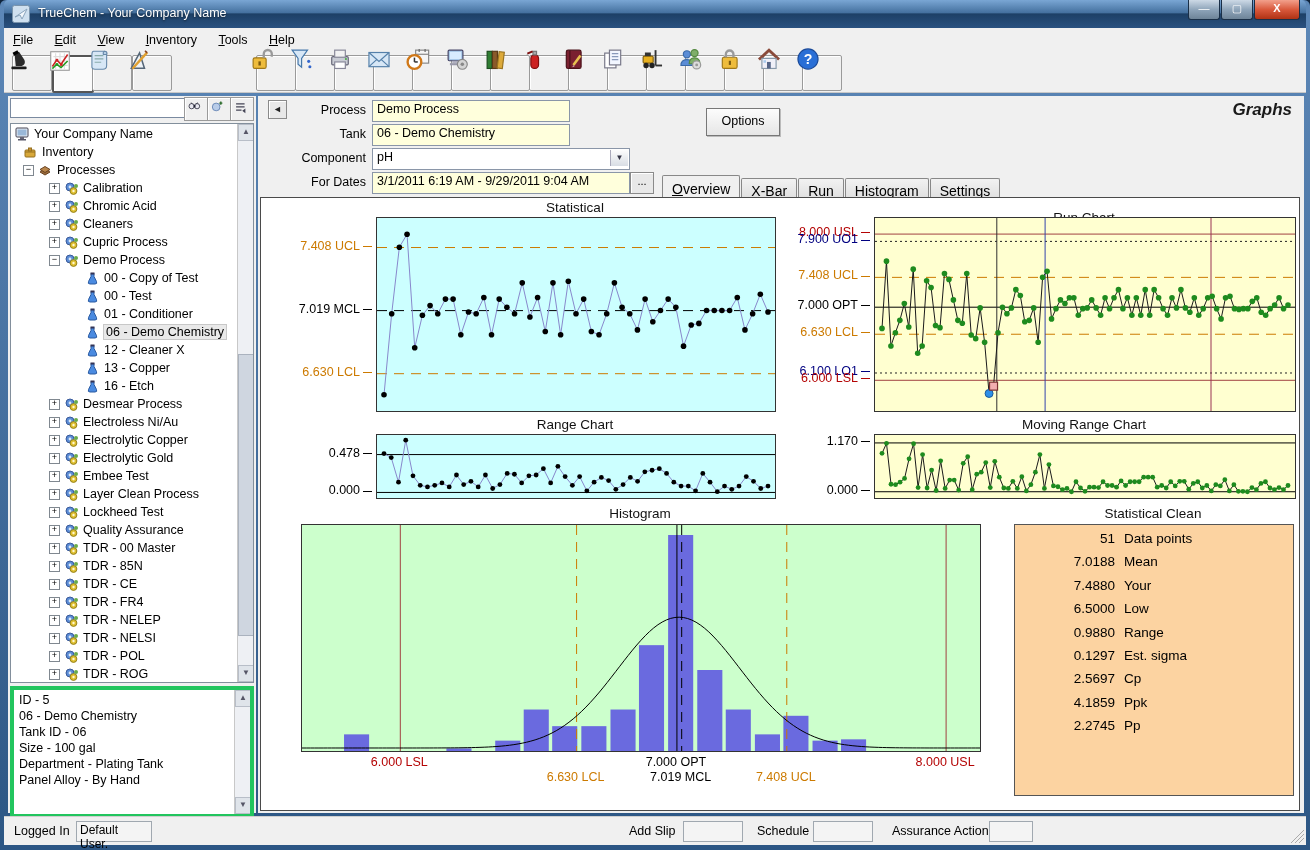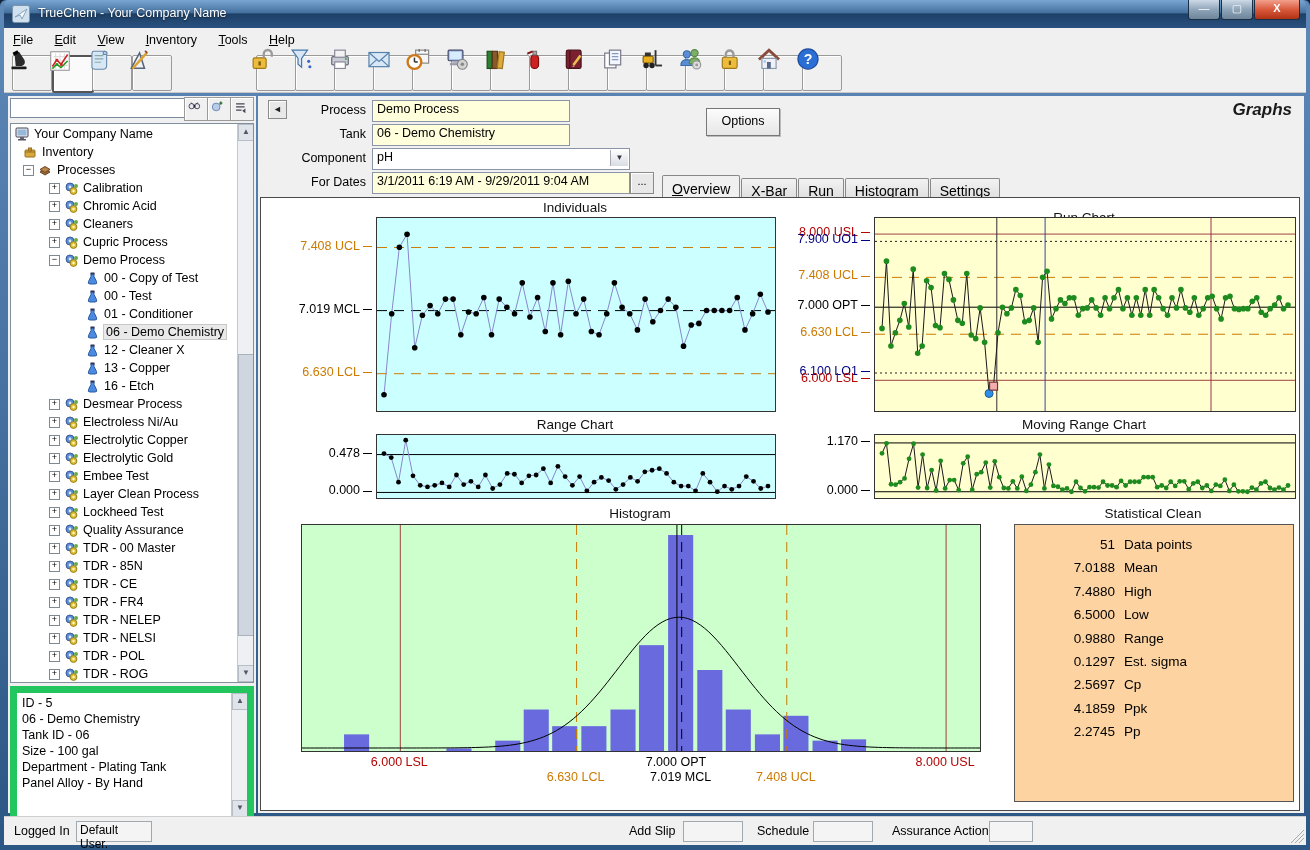--- a/index.html
+++ b/index.html
@@ -28,21 +28,21 @@
   .tree{position:absolute;left:2px;right:2px;top:27px;height:558px;border:1px solid #828f9c;background:#fff;overflow:hidden;}
   .tree-inner{position:absolute;left:0;top:1px;right:16px;}
   .trow{position:relative;height:18px;white-space:nowrap;}
   .trow .lbl{position:absolute;top:2px;font-size:12.5px;}
   .trow.sel .lbl{background:#e9e9e9;outline:1px solid #c8c8c8;padding:0 2px;}
   .expander{position:absolute;top:4px;width:9px;height:9px;border:1px solid #808890;background:#fff;font-size:9px;line-height:7px;text-align:center;}
   .ticon{position:absolute;top:2px;width:14px;height:14px;}
   .vscroll{position:absolute;right:0;top:0;bottom:0;width:15px;background:#eef0f4;border-left:1px solid #c8c8c8;}
   .vscroll .arr{position:absolute;left:0;width:14px;height:15px;background:#dfe4ea;border:1px solid #b8bec8;font-size:8px;text-align:center;line-height:14px;color:#556;}
   .vscroll .thumb{position:absolute;left:0;width:14px;background:#cfd6e0;border:1px solid #aab2be;}
-  .infobox{position:absolute;left:2px;right:2px;top:590px;height:124px;border:7px solid #22c55e;background:#fff;overflow:hidden;}
+  .infobox{position:absolute;left:2px;right:2px;top:590px;height:124px;border:4px solid #22c55e;background:#fff;overflow:hidden;}
   .infobox .line{padding:1px 5px;font-size:12.5px;}
   
   .statusbar{position:absolute;left:0;right:0;bottom:0;height:28px;background:#f0f0f0;border-top:1px solid #cfcfcf;}
   .st-label{position:absolute;top:7px;font-size:12.5px;}
   .st-field{position:absolute;top:4px;height:17px;border:1px solid #a0a8b0;background:#f4f4f4;font-size:12px;padding:1px 3px;}
   .grip{position:absolute;right:2px;bottom:2px;width:14px;height:14px;background:
     linear-gradient(135deg,transparent 50%,#aaa 50%,#aaa 55%,transparent 55%,transparent 65%,#aaa 65%,#aaa 70%,transparent 70%,transparent 80%,#aaa 80%,#aaa 85%,transparent 85%);}
   
   .main{position:absolute;left:254px;top:96px;right:2px;bottom:32px;background:#f0f0f0;}
   .collapse-btn{position:absolute;left:10px;top:4px;width:17px;height:17px;border:1px solid #8a8a8a;background:#e8e8e8;box-shadow:inset 1px 1px 0 #fff;font-size:9px;text-align:center;line-height:16px;color:#222;}
@@ -665,21 +665,21 @@
 
     <div class="options-btn">Options</div>
     <div class="graphs-title">Graphs</div>
 
     <div class="tabs">
       <span class="tab active">Overview</span><span class="tab">X-Bar</span><span class="tab">Run</span><span class="tab">Histogram</span><span class="tab">Settings</span>
     </div>
 
     <div class="chart-panel">
 
-      <div class="ctitle" style="left:115px;top:2px;width:398px">Individuals</div>
+      <div class="ctitle" style="left:115px;top:2px;width:398px">Statistical</div>
       <div class="clabels" style="left:4px;top:19px;width:107px;height:193px">
             <span class="ref-label" style="top: 21.5176px; color: rgb(204, 122, 0);">7.408 UCL<i class="tick"></i></span>
             <span class="ref-label" style="top: 84.6076px; color: rgb(0, 0, 0);">7.019 MCL<i class="tick"></i></span>
             <span class="ref-label" style="top: 147.697px; color: rgb(204, 122, 0);">6.630 LCL<i class="tick"></i></span>
           </div>
       <div class="cplot" style="left:115px;top:19px;width:398px;height:193px;background:#CCFFFF"><svg width="398" height="193">
               <line x1="0" y1="29.517647058823464" x2="398" y2="29.517647058823464" stroke="#CC7A00" stroke-dasharray="10 7" stroke-width="1"></line>
               <line x1="0" y1="92.60756302521007" x2="398" y2="92.60756302521007" stroke="#000000" stroke-dasharray="10 7" stroke-width="1"></line>
               <line x1="0" y1="155.6974789915967" x2="398" y2="155.6974789915967" stroke="#CC7A00" stroke-dasharray="10 7" stroke-width="1"></line>
               <polyline points="7,176.78151260504208 14.68,95.68907563025212 22.36,29.193277310924337 30.04,16.218487394957933 37.72,129.7478991596639 45.4,97.31092436974788 53.08,87.57983193277315 60.76,95.68907563025212 68.44,81.09243697478995 76.12,81.09243697478995 83.8,116.77310924369749 91.47999999999999,94.06722689075636 99.16,95.68907563025212 106.84,79.47058823529419 114.52,116.77310924369749 122.19999999999999,81.09243697478995 129.88,89.2016806722689 137.56,95.68907563025212 145.24,64.87394957983187 152.92,98.93277310924364 160.6,79.47058823529419 168.28,113.52941176470596 175.95999999999998,64.87394957983187 183.64,116.77310924369749 191.32,63.25210084033611 199,95.68907563025212 206.68,81.09243697478995 214.35999999999999,113.52941176470596 222.04,116.77310924369749 229.72,95.68907563025212 237.39999999999998,64.87394957983187 245.07999999999998,89.2016806722689 252.76,95.68907563025212 260.44,111.90756302521005 268.12,81.09243697478995 275.8,103.7983193277311 283.48,92.4453781512606 291.15999999999997,81.09243697478995 298.84,89.2016806722689 306.52,128.12605042016813 314.2,107.04201680672276 321.88,105.42016806722685 329.56,92.4453781512606 337.24,92.4453781512606 344.91999999999996,92.4453781512606 352.59999999999997,92.4453781512606 360.28,79.47058823529419 367.96,111.90756302521005 375.64,95.68907563025212 383.32,76.22689075630251 391,94.06722689075636" fill="none" stroke="#8888CC" stroke-width="1"></polyline>
@@ -1051,24 +1051,24 @@
             <span style="left: 314.934px; color: rgb(0, 0, 0);">7.000 OPT</span>
             <span style="left: 584.1px; color: rgb(180, 4, 4);">8.000 USL</span>
           </div>
       <div class="hlabels" style="left:40px;top:572px;width:678px">
             <span style="left: 214.59px; color: rgb(204, 122, 0);">6.630 LCL</span>
             <span style="left: 319.68px; color: rgb(0, 0, 0);">7.019 MCL</span>
             <span style="left: 424.77px; color: rgb(204, 122, 0);">7.408 UCL</span>
           </div>
 
       <div class="ctitle" style="left:753px;top:308px;width:278px">Statistical Clean</div>
-      <div class="statbox" style="left:753px;top:326px;width:278px;height:268px;padding-top:8px" id="statbox">
+      <div class="statbox" style="left:753px;top:326px;width:278px;height:268px;padding-top:2px" id="statbox">
             <div class="srow"><span class="snum">51</span><span class="slab">Data points</span></div>
             <div class="srow"><span class="snum">7.0188</span><span class="slab">Mean</span></div>
-            <div class="srow"><span class="snum">7.4880</span><span class="slab">High</span></div>
+            <div class="srow"><span class="snum">7.4880</span><span class="slab">Your</span></div>
             <div class="srow"><span class="snum">6.5000</span><span class="slab">Low</span></div>
             <div class="srow"><span class="snum">0.9880</span><span class="slab">Range</span></div>
             <div class="srow"><span class="snum">0.1297</span><span class="slab">Est. sigma</span></div>
             <div class="srow"><span class="snum">2.5697</span><span class="slab">Cp</span></div>
             <div class="srow"><span class="snum">4.1859</span><span class="slab">Ppk</span></div>
             <div class="srow"><span class="snum">2.2745</span><span class="slab">Pp</span></div>
           </div>
     </div>
   </div>
 

